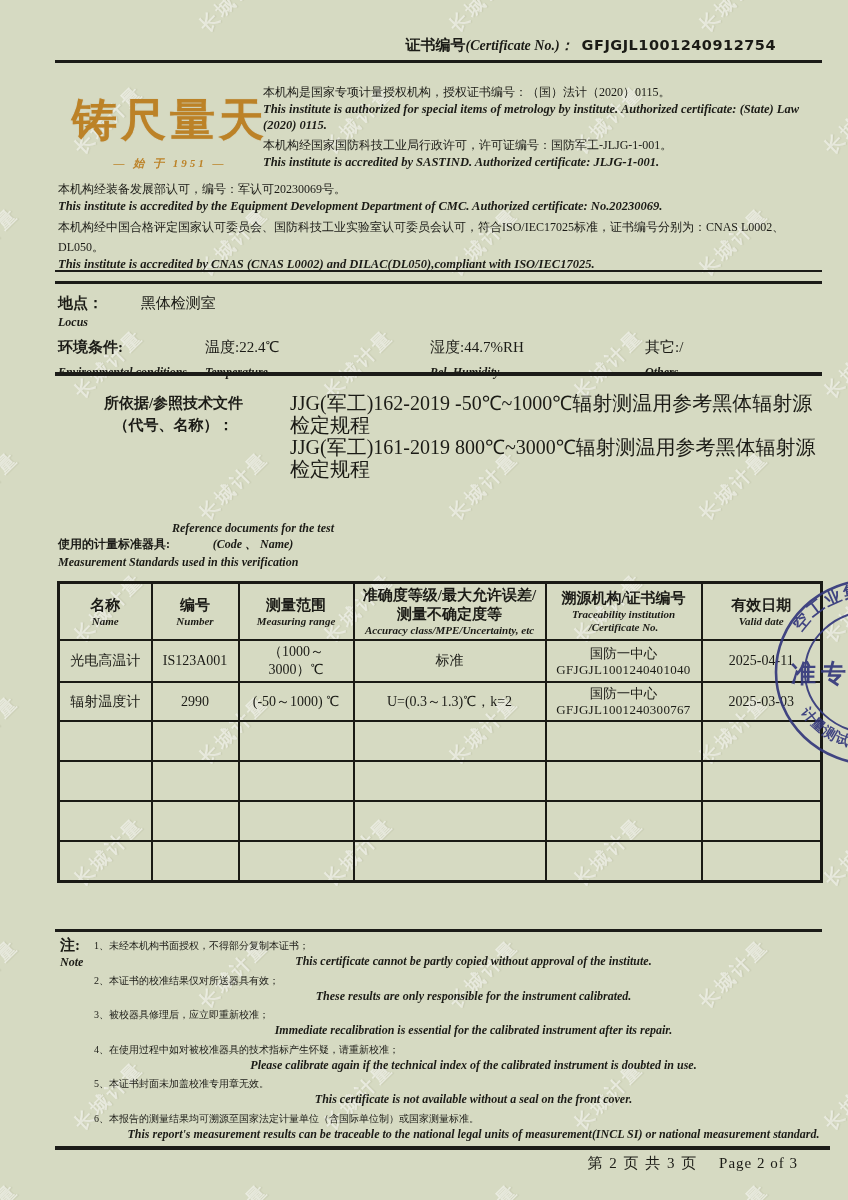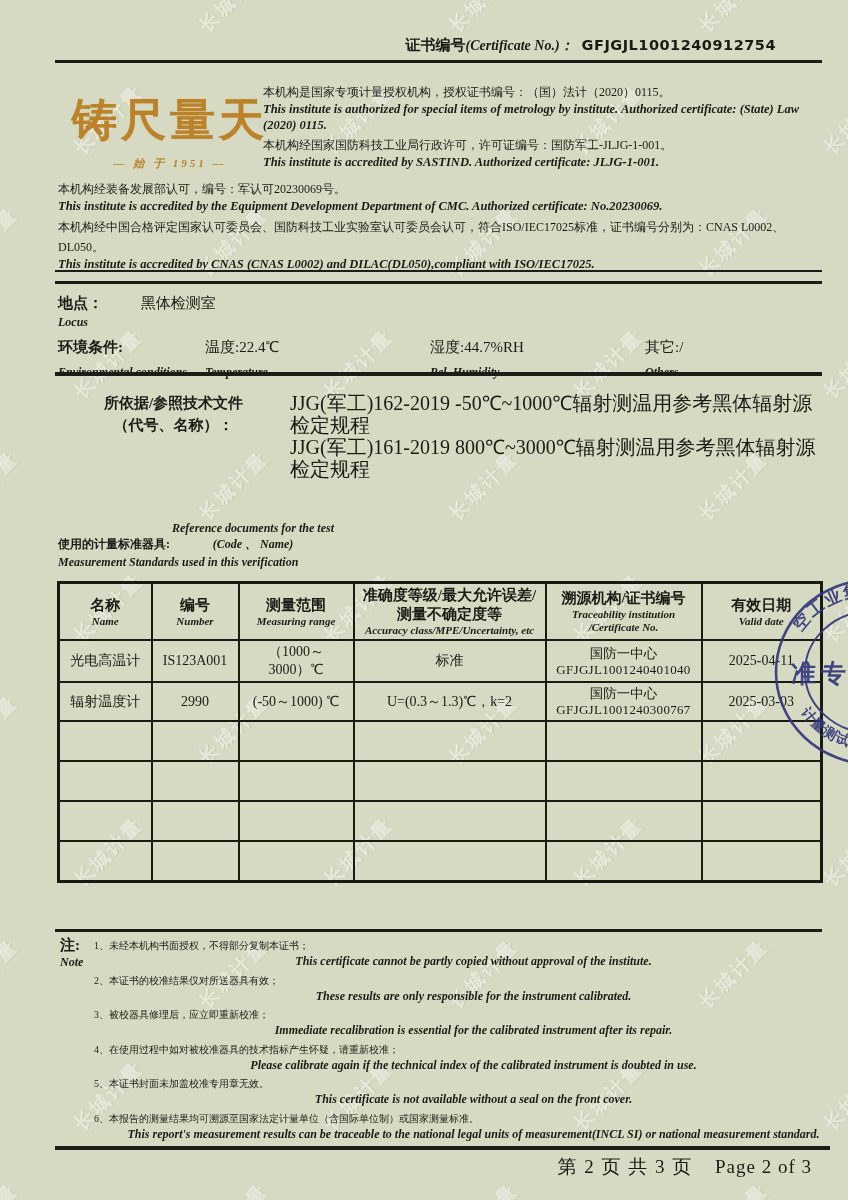--- a/index.html
+++ b/index.html
@@ -57,21 +57,21 @@
   .trace-no{font-size:13px;line-height:16px;letter-spacing:.3px;}
   
   .notes{position:absolute;left:60px;top:937px;width:770px;display:flex;}
   .note-lab{width:34px;flex:none;}
   .note-lab .n-cn{font-size:15px;font-weight:bold;line-height:17px;}
   .note-lab .n-en{font-size:12px;font-style:italic;font-weight:bold;line-height:16px;}
   .note-items{flex:1;}
   .ni-cn{font-size:10px;line-height:17px;}
   .ni-en{font-size:12px;line-height:15.5px;margin:0 0 2px 23px;font-style:italic;font-weight:bold;text-align:center;}
   
-  .footer{position:absolute;top:1154px;right:36px;font-size:19px;letter-spacing:1.5px;white-space:nowrap;}
+  .footer{position:absolute;top:1154px;right:50px;font-size:15px;letter-spacing:1.5px;white-space:nowrap;}
   .footer .f-en{margin-left:16px;letter-spacing:1px;}
   
   .seal{position:absolute;left:757px;top:572px;z-index:3;opacity:.92;}
   .seal text{fill:#34387c;font-family:"Liberation Serif",serif;font-weight:bold;}
   .seal .s-top{font-size:16.5px;letter-spacing:2px;}
   .seal .s-mid{font-size:25px;letter-spacing:5px;}
   .seal .s-bot{font-size:14px;letter-spacing:1px;}
 </style>
 </head>
 <body>

